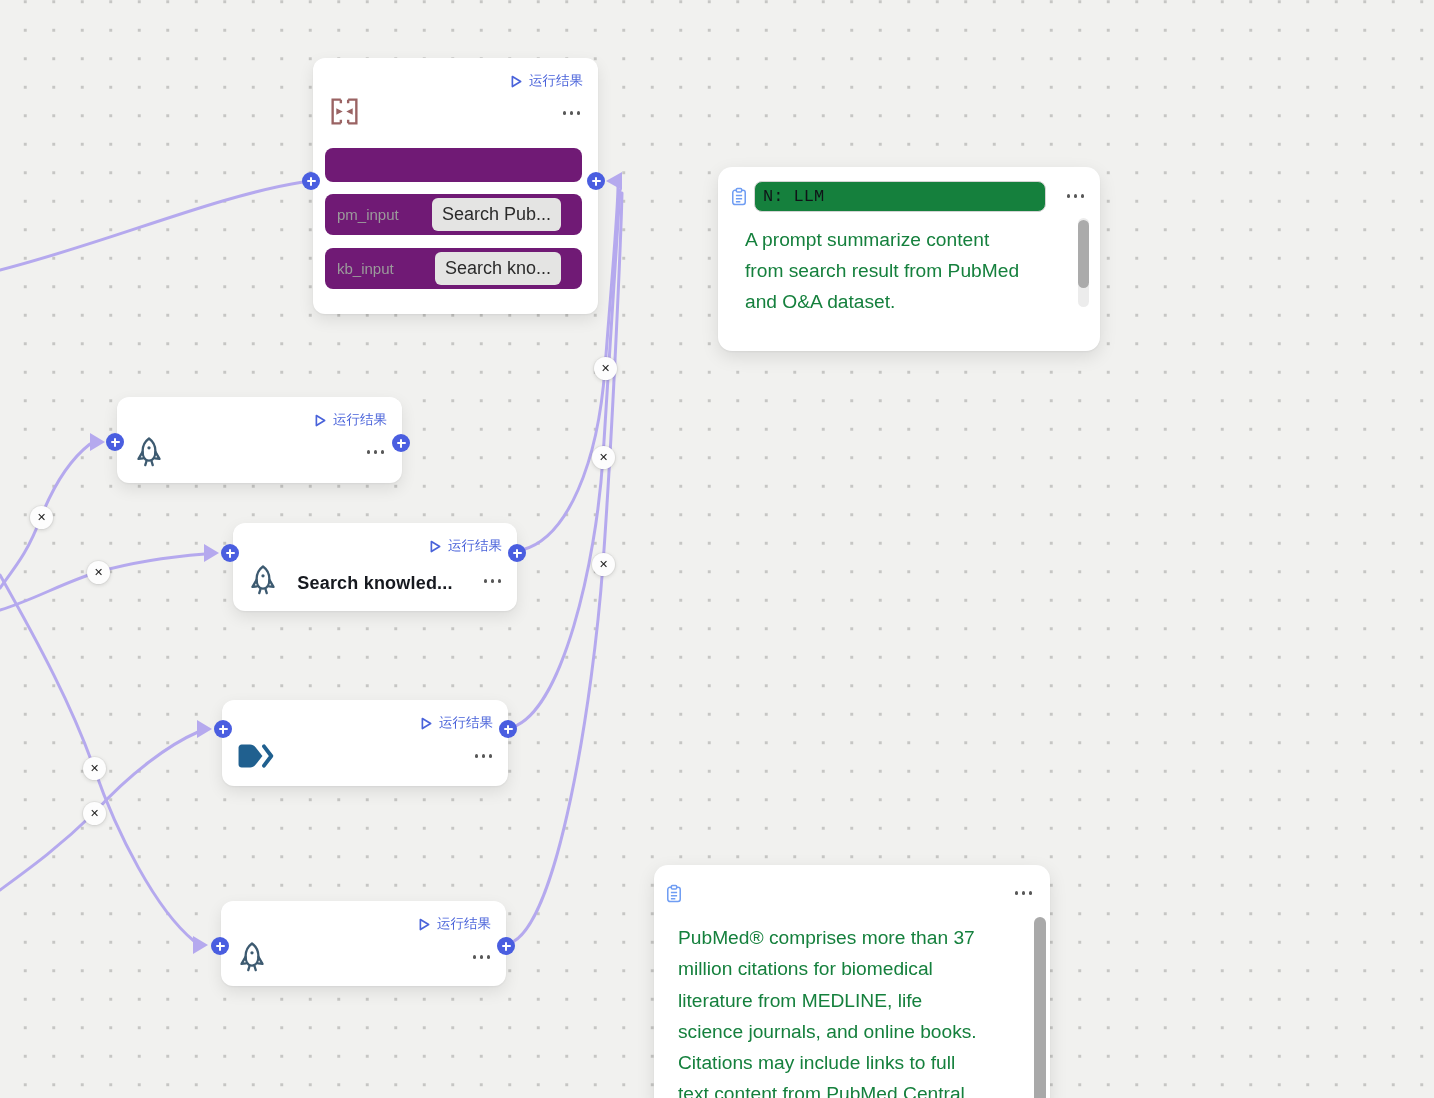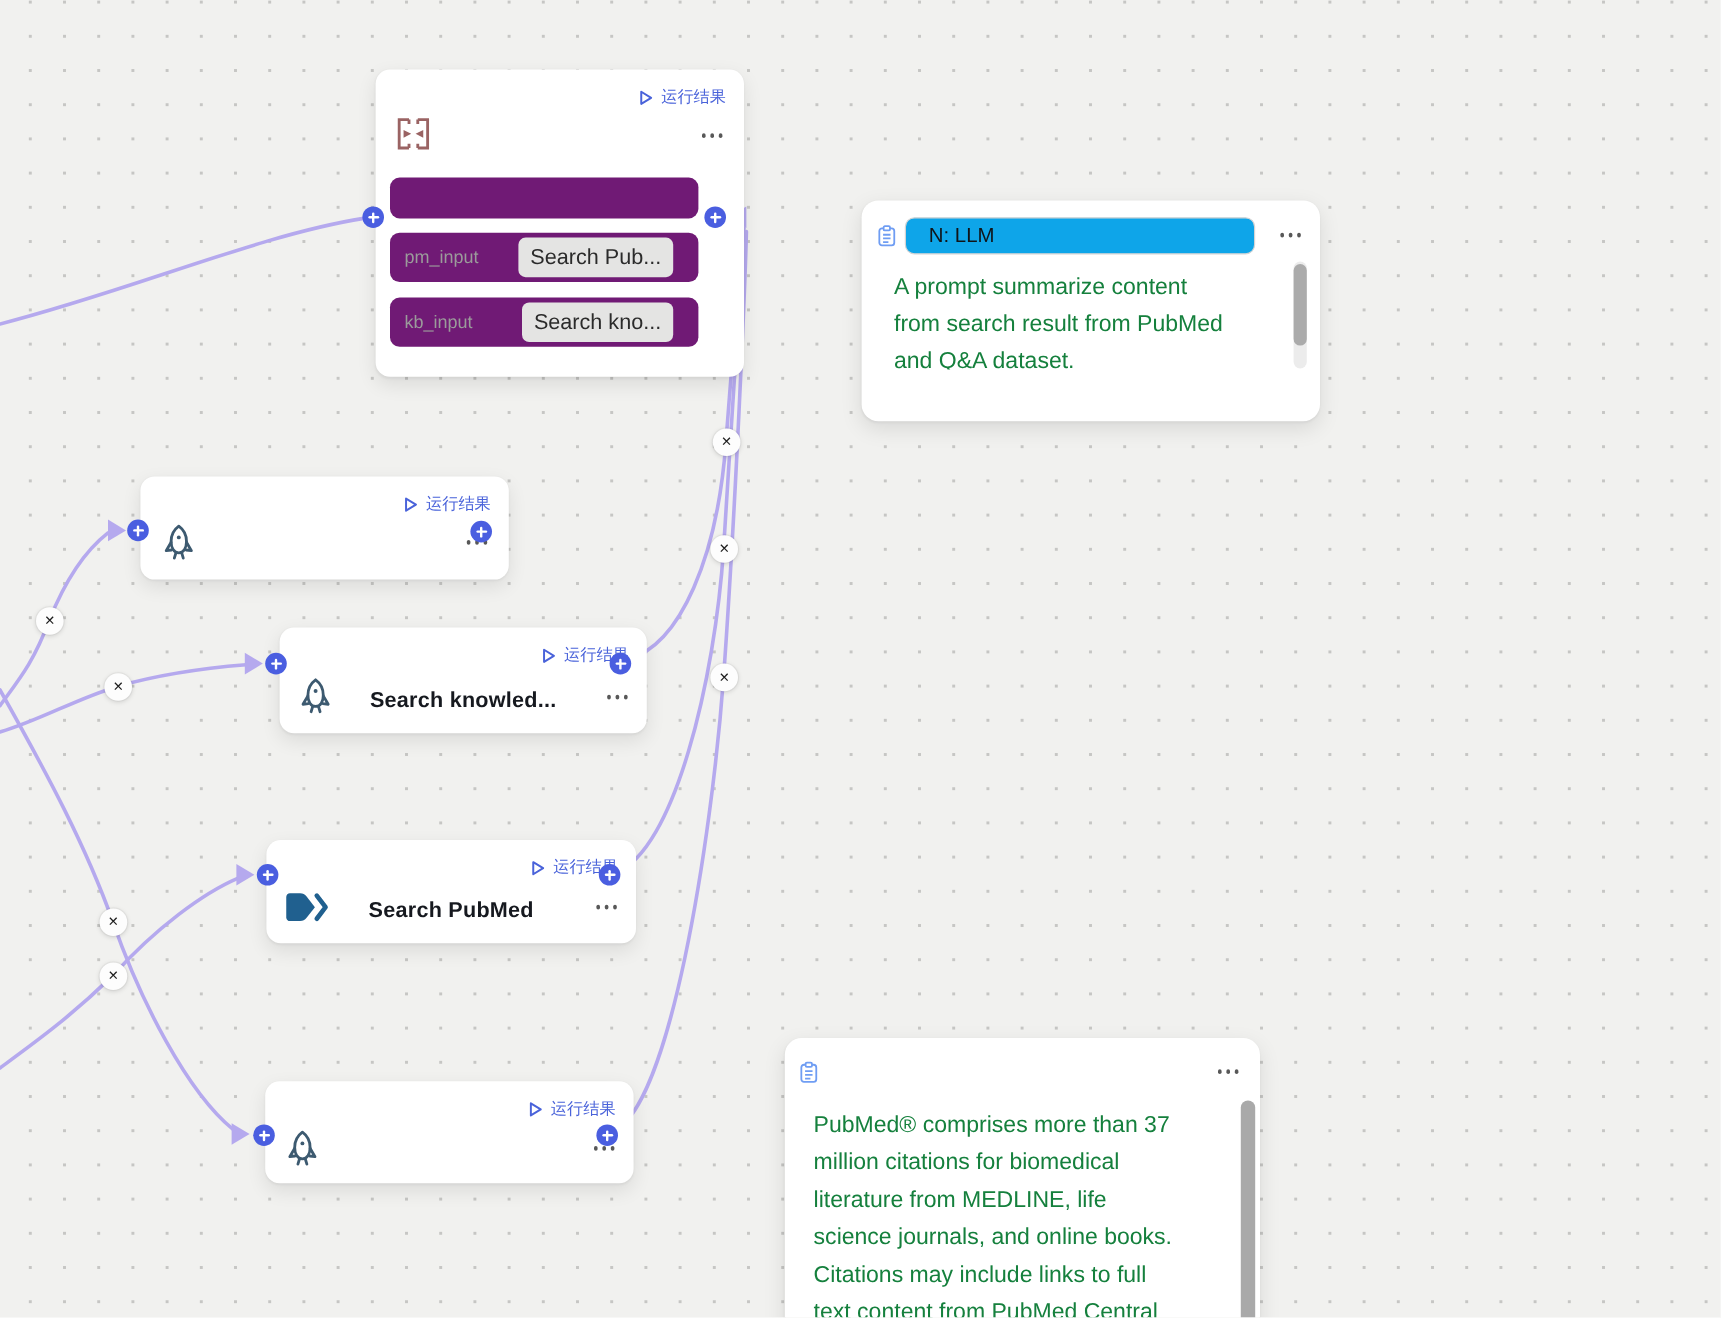--- a/index.html
+++ b/index.html
@@ -9,21 +9,21 @@
     background-color:#f1f1ef;
     background-image:radial-gradient(circle,#c6c6c4 1.4px,transparent 1.6px);
     background-size:28.5px 28.5px;background-position:11px 16px;
   }
   svg.edges{position:absolute;left:0;top:0;z-index:1;}
   .edge{stroke:#b5a9ee;stroke-width:3;fill:none;stroke-linecap:round;}
   .arrow{fill:#b5a9ee;}
 
   
   .node{position:absolute;background:#fff;border-radius:12px;z-index:3;
-    box-shadow:0 1px 2px rgba(0,0,0,.05),0 6px 16px rgba(0,0,0,.09);padding-left:22px;}
+    box-shadow:0 1px 2px rgba(0,0,0,.05),0 6px 16px rgba(0,0,0,.09);}
   .run-link{position:absolute;top:14px;right:15px;display:flex;align-items:center;gap:7px;
     color:#4a63da;font-size:13.5px;cursor:pointer;}
   .title-row{position:absolute;left:0;right:0;top:38px;height:40px;display:flex;
     align-items:center;justify-content:center;gap:8px;}
   .node-title{font-size:18px;font-weight:bold;color:#16191f;letter-spacing:.2px;}
   .dots{position:absolute;display:flex;gap:3.5px;cursor:pointer;}
   .dots i{width:3.5px;height:3.5px;border-radius:50%;background:#585858;display:block;}
   .node-icon{position:absolute;}
   .port{position:absolute;width:18px;height:18px;border-radius:50%;background:#4a5ee0;
     z-index:4;cursor:crosshair;}
@@ -38,22 +38,22 @@
   .vrow.pair{height:41px;display:flex;align-items:center;justify-content:space-between;
     padding-left:12px;box-sizing:border-box;}
   .vlabel{color:#9b9b9b;font-size:15px;}
   .vtag{background:#e4e4e3;border-radius:6px;margin-right:21px;padding:6px 10px;
     font-size:18px;color:#2b2b2b;white-space:nowrap;overflow:hidden;max-width:128px;}
 
   
   .note{position:absolute;background:#fff;border-radius:14px;z-index:3;
     box-shadow:0 1px 2px rgba(0,0,0,.05),0 6px 18px rgba(0,0,0,.10);}
   .note-input{position:absolute;height:31px;border:1px solid #d4d4d4;border-radius:8px;
-    font-size:17px;color:#101418;padding:0 19px;box-sizing:border-box;outline:none;
-    font-family:Liberation Sans, sans-serif;background:#0ea5e9;}
+    font-size:17px;color:#101418;padding:0 8px;box-sizing:border-box;outline:none;
+    font-family:Liberation Mono, monospace;background:#15803d;}
   .note-body{position:absolute;font-size:19.2px;line-height:31px;color:#15803d;
     white-space:pre-line;overflow:hidden;}
   .sbar{position:absolute;border-radius:6px;background:#ececec;}
   .sthumb{position:absolute;left:0;width:100%;border-radius:6px;background:#ababab;cursor:grab;}
 
   
   .xmark{position:absolute;width:23px;height:23px;border-radius:50%;background:#fdfdfd;z-index:2;
     box-shadow:0 0 0 1px rgba(0,0,0,.03),0 1px 4px rgba(0,0,0,.15);
     display:flex;align-items:center;justify-content:center;
     font-size:11px;font-weight:bold;color:#1c1c1c;cursor:pointer;}
@@ -179,23 +179,20 @@
           <path d="M1.5,1.5 L10.5,7 L1.5,12.5 Z" fill="none" stroke="#4a63da" stroke-width="1.8" stroke-linejoin="round"></path>
         </svg>
       <span>运行结果</span>
     </div>
     <span class="node-icon" style="left:15px;top:41px">
       <svg width="37" height="30" viewBox="0 0 48 34">
         <path d="M6,2 H17 C20,2 22,3 24,5.5 L33,17 24,28.5 C22,31 20,32 17,32 H6 C3.8,32 2,30.2 2,28 V6 C2,3.8 3.8,2 6,2 Z" fill="#20608f"></path>
         <path d="M35,4.5 L44.5,17 L35,29.5" fill="none" stroke="#20608f" stroke-width="5" stroke-linecap="round" stroke-linejoin="round"></path>
       </svg>
     </span>
-    <div class="title-row" style="top:38px">
-      <span class="node-title">Search PubMed</span>
-    </div>
     <div class="dots" style="right:16px;top:54px">
         <i></i>
         <i></i>
         <i></i>
       </div>
     <span class="port" style="left:-8px;top:20px"></span>
     <span class="port" style="left:277px;top:20px"></span>
   </div>
 
   <div class="node" style="left:221px;top:901px;width:285px;height:85px">

